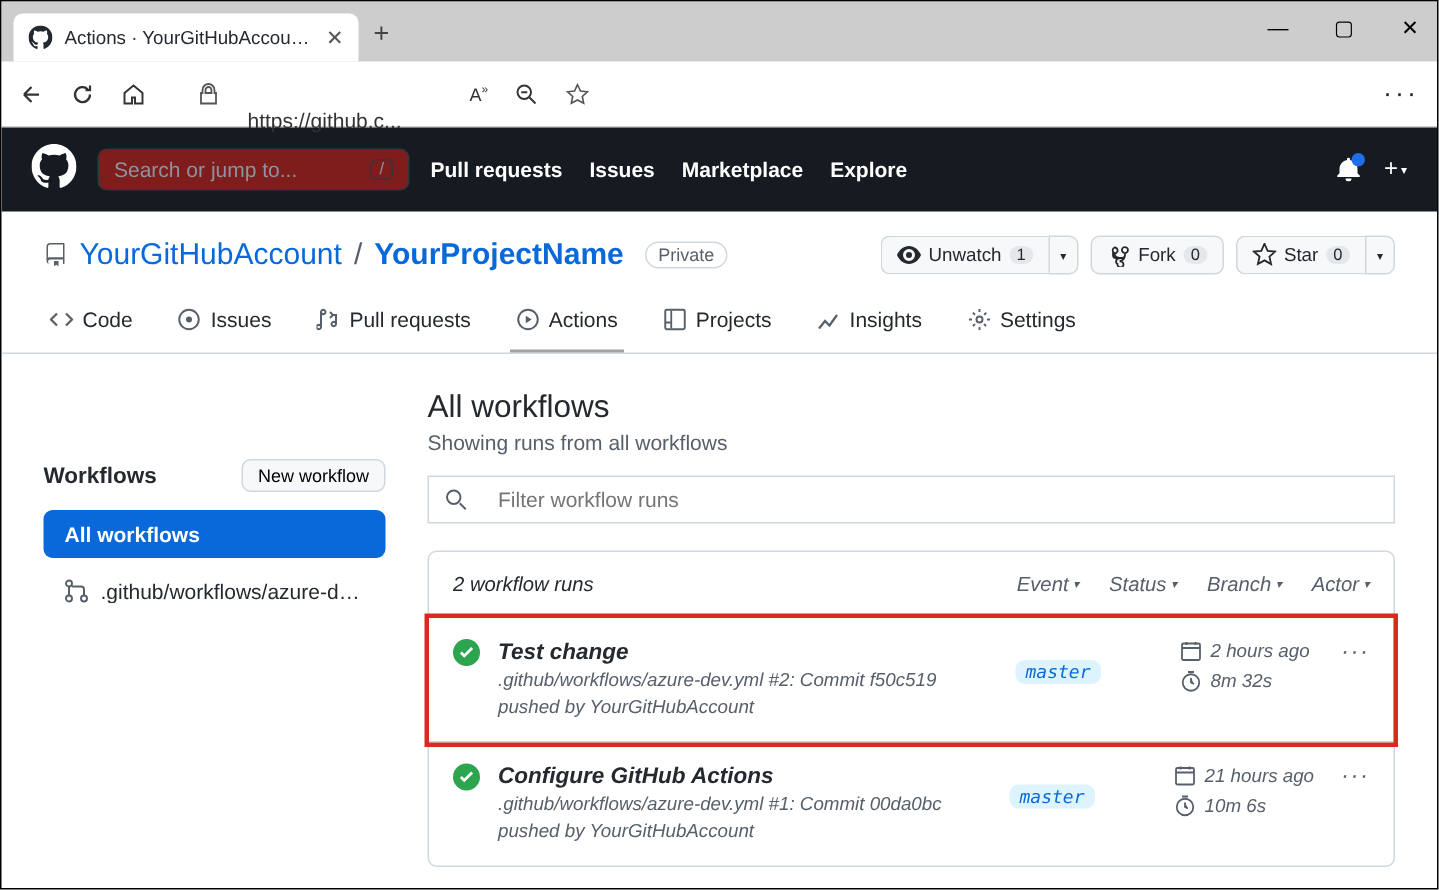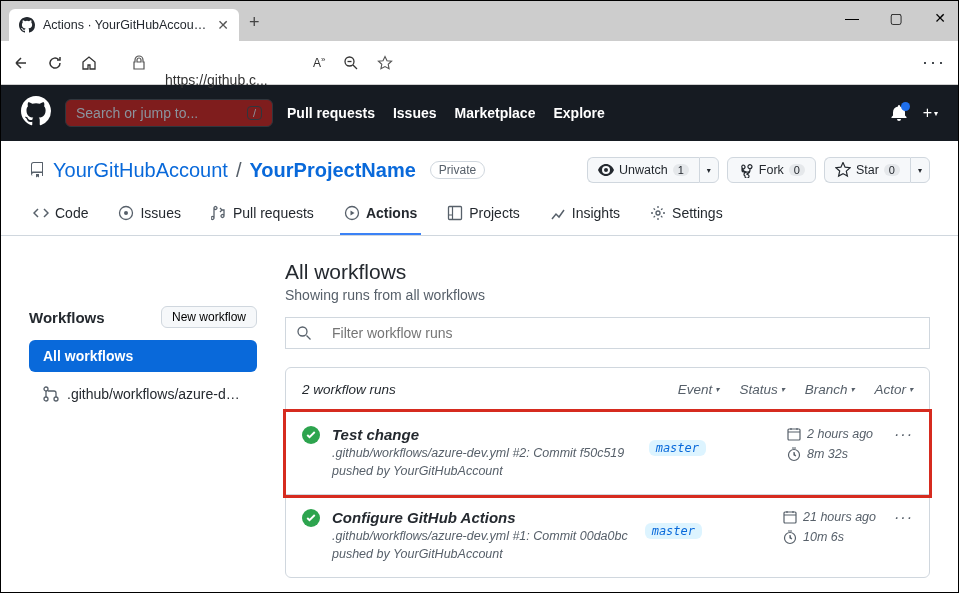--- a/index.html
+++ b/index.html
@@ -195,22 +195,22 @@
   .repo-tab {
     display:flex;
     align-items:center;
     gap:6px;
     padding: 8px 4px 12px 4px;
     color:#24292f;
     cursor:pointer;
     border-bottom: 2px solid transparent;
   }
   .repo-tab.active {
-    border-bottom: 2px solid #3b82f6;
-    font-weight:700;
+    border-bottom: 2px solid #a3a3a3;
+    font-weight:400;
     align-items:center;
   }
   .repo-tab svg, .repo-tab .oct { color:#57606a; }
 
   
   .body-wrap {
     display:flex;
     padding: 24px 28px;
     gap: 28px;
   }
@@ -314,21 +314,21 @@
   .run-sub { font-size:12.5px; color:#57606a; line-height:1.4; }
   .run-branch {
     font-family: ui-monospace, SFMono-Regular, Menlo, monospace;
     font-size:12px;
     background:#ddf4ff;
     color:#0969da;
     border-radius:6px;
     padding:1px 7px;
     align-self:flex-start;
     margin-top:14px;
-    margin-right:68px;
+    margin-right:40px;
   }
   .run-meta {
     font-size:12.5px;
     color:#57606a;
     display:flex;
     flex-direction:column;
     gap:4px;
     align-items:flex-start;
     min-width: 90px;
   }

